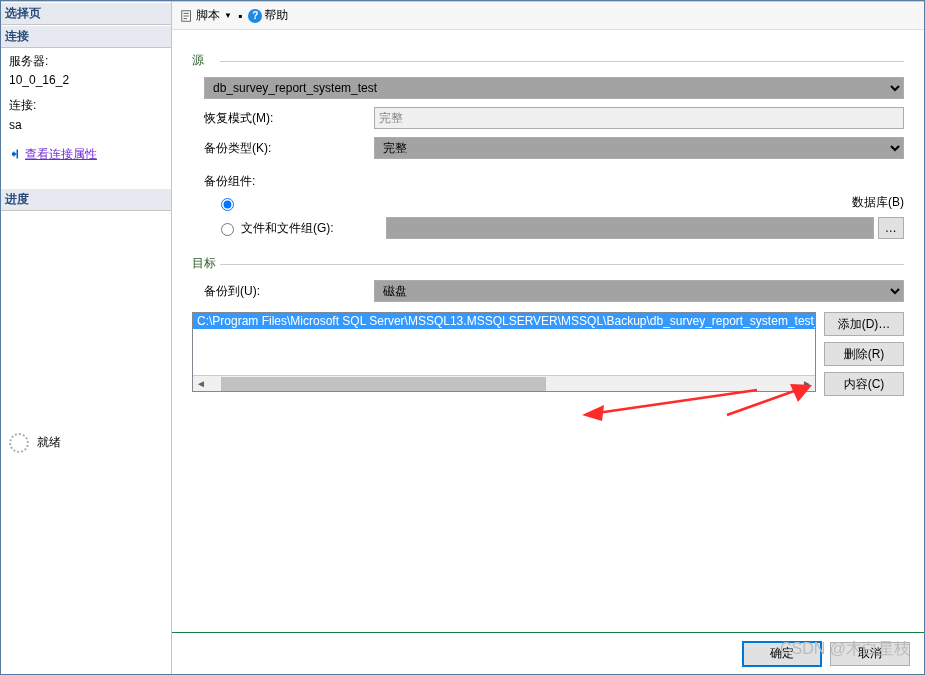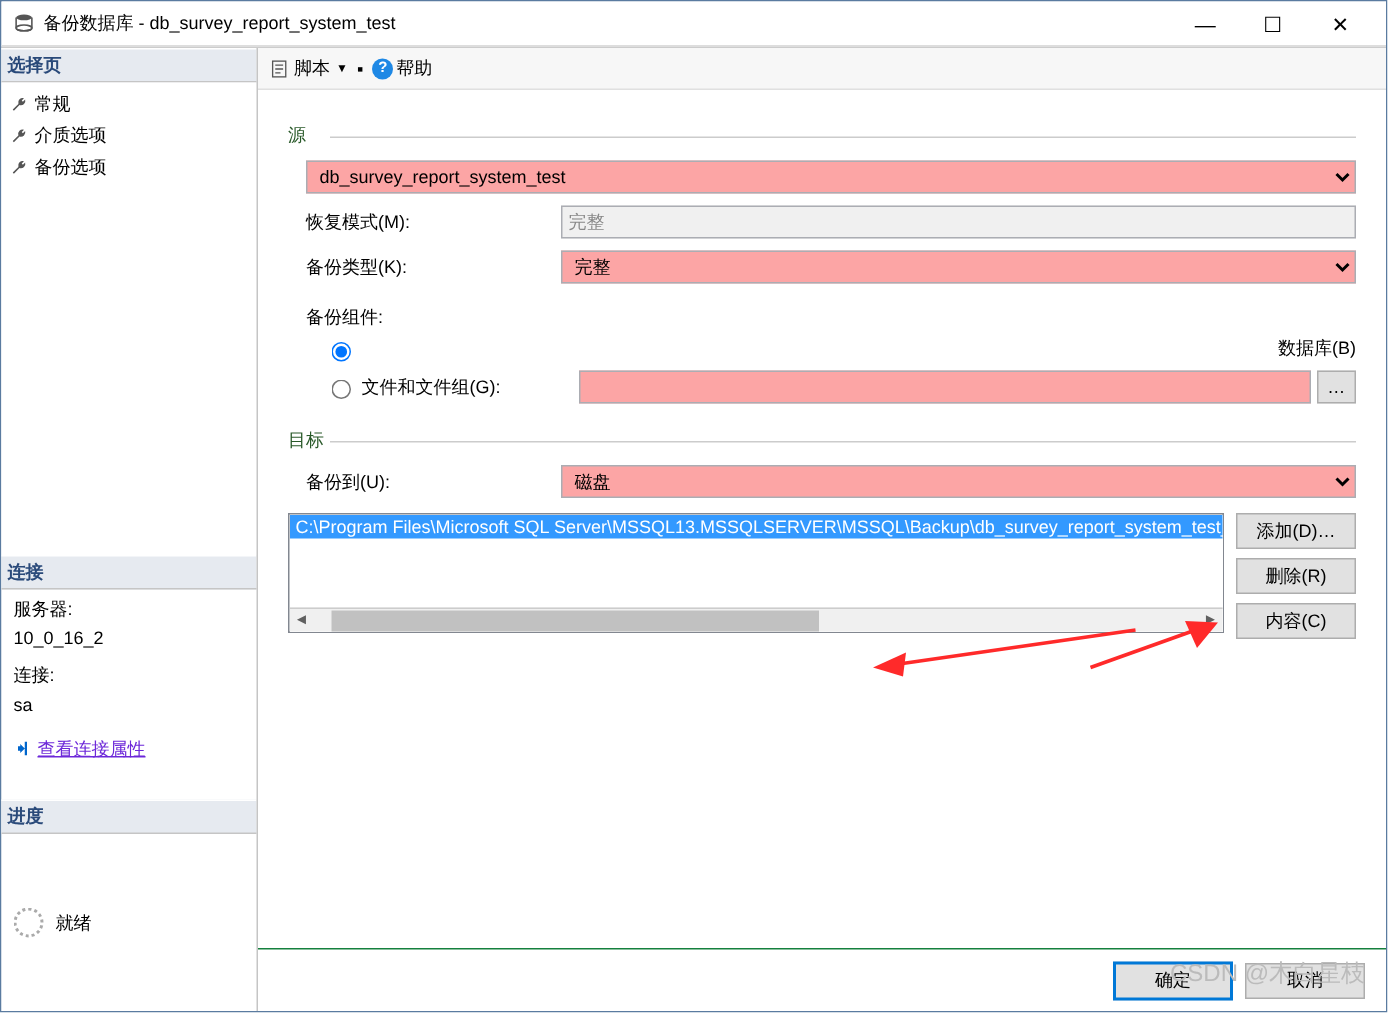--- a/index.html
+++ b/index.html
@@ -24,21 +24,21 @@
 .toolbar { height: 28px; display: flex; align-items: center; gap: 6px; padding: 0 8px; border-bottom: 1px solid #e0e0e0; background: #f7f7f7; }
 .tb-icon { display: flex; align-items: center; gap: 2px; }
 .help-circle { width: 14px; height: 14px; border-radius: 50%; background: #1e88e5; color: #fff; display: inline-flex; align-items: center; justify-content: center; font-size: 10px; font-weight: bold; }
 .form-area { flex: 1; padding: 16px 20px 10px 20px; overflow: auto; position: relative; }
 .group-title { color: #2a5a2a; margin: 6px 0 8px 0; position: relative; }
 .group-title::after { content: ""; position: absolute; left: 28px; right: 0; top: 50%; border-top: 1px solid #ccc; }
 .group-title span { background: #fff; padding-right: 4px; position: relative; z-index: 1; }
 .row { display: flex; align-items: center; margin: 4px 0 8px 12px; }
 .row .lbl { width: 170px; }
 .row .ctrl { flex: 1; }
-select, .text-input, .readonly-input { width: 100%; height: 22px; border: 1px solid #abadb3; padding: 0 4px; background: #fca5a5; font-family: inherit; font-size: 12px; }
+select, .text-input, .readonly-input { width: 100%; height: 22px; border: 1px solid #abadb3; padding: 0 4px; background: #a3a3a3; font-family: inherit; font-size: 12px; }
 .readonly-input { background: #f0f0f0; color: #888; display: flex; align-items: center; }
 .chk-row { display: flex; align-items: center; gap: 4px; margin-left: 32px; }
 .radio-row { display: flex; align-items: center; gap: 4px; margin: 4px 0 6px 24px; justify-content: space-between; }
 .filegroup-row { display: flex; align-items: center; gap: 4px; margin: 4px 0 6px 24px; }
 .filegroup-row .ctrl { flex: 1; margin-left: 48px; display: flex; gap: 4px; }
 .ellipsis-btn { width: 28px; height: 22px; border: 1px solid #adadad; background: #e1e1e1; display: flex; align-items: center; justify-content: center; }
 .dest-block { display: flex; gap: 8px; margin-top: 10px; }
 .dest-list { flex: 1; border: 1px solid #828790; height: 80px; overflow: auto; background: #fff; font-family: Consolas, monospace; position: relative; }
 .dest-item { white-space: nowrap; padding: 1px 4px; }
 .dest-item.selected { background: #3399ff; color: #fff; }
@@ -52,58 +52,25 @@
 .footer button { width: 80px; height: 24px; border: 1px solid #adadad; background: #e1e1e1; cursor: pointer; }
 .footer button.primary { border: 2px solid #0078d7; height: 26px; }
 .watermark { position: absolute; right: 14px; bottom: 14px; color: #bbb; pointer-events: none; font-size: 16px; }
 .arrow-annot { position: absolute; pointer-events: none; }
 </style>
 </head>
 <body>
 
 <div class="window">
 
-  <div class="titlebar">
-    <svg class="db-icon" viewBox="0 0 16 16">
-        <ellipse cx="8" cy="3" rx="6" ry="2.2" fill="#555"></ellipse>
-        <path d="M2 3v8c0 1.2 2.7 2.2 6 2.2s6-1 6-2.2V3" fill="none" stroke="#555" stroke-width="1.2"></path>
-        <ellipse cx="8" cy="11" rx="6" ry="2.2" fill="none" stroke="#555" stroke-width="1.2"></ellipse>
-      </svg>
-    <span class="title-text">备份数据库 - db_survey_report_system_test</span>
-    <div class="win-controls">
-      <div class="win-btn">—</div>
-      <div class="win-btn">☐</div>
-      <div class="win-btn close">✕</div>
-    </div>
-  </div>
 
   <div class="content">
 
     <div class="left">
       <div class="panel-header">选择页</div>
-      <div class="panel-body" style="flex:0 0 auto; height:315px;">
-        <div class="page-item">
-          <svg width="12" height="12" viewBox="0 0 16 16">
-              <path d="M13 3a4 4 0 0 1-5 5L3 13l-1-1 5-5a4 4 0 0 1 5-5l-2 2 1 1 2-2z" fill="#555"></path>
-            </svg>
-          <span>常规</span>
-        </div>
-        <div class="page-item">
-          <svg width="12" height="12" viewBox="0 0 16 16">
-              <path d="M13 3a4 4 0 0 1-5 5L3 13l-1-1 5-5a4 4 0 0 1 5-5l-2 2 1 1 2-2z" fill="#555"></path>
-            </svg>
-          <span>介质选项</span>
-        </div>
-        <div class="page-item">
-          <svg width="12" height="12" viewBox="0 0 16 16">
-              <path d="M13 3a4 4 0 0 1-5 5L3 13l-1-1 5-5a4 4 0 0 1 5-5l-2 2 1 1 2-2z" fill="#555"></path>
-            </svg>
-          <span>备份选项</span>
-        </div>
-      </div>
 
       <div class="panel-header">连接</div>
       <div class="connect-body" style="height:140px;">
         <div>服务器:</div>
         <div>10_0_16_2</div>
         <div style="margin-top:6px;">连接:</div>
         <div>sa</div>
         <div class="link-row" style="margin-top:10px;">
           <svg width="12" height="12" viewBox="0 0 16 16">
               <path d="M4 6v4h2v2l4-4-4-4v2H4zm6-4h2v12h-2" fill="#0066cc"></path>

